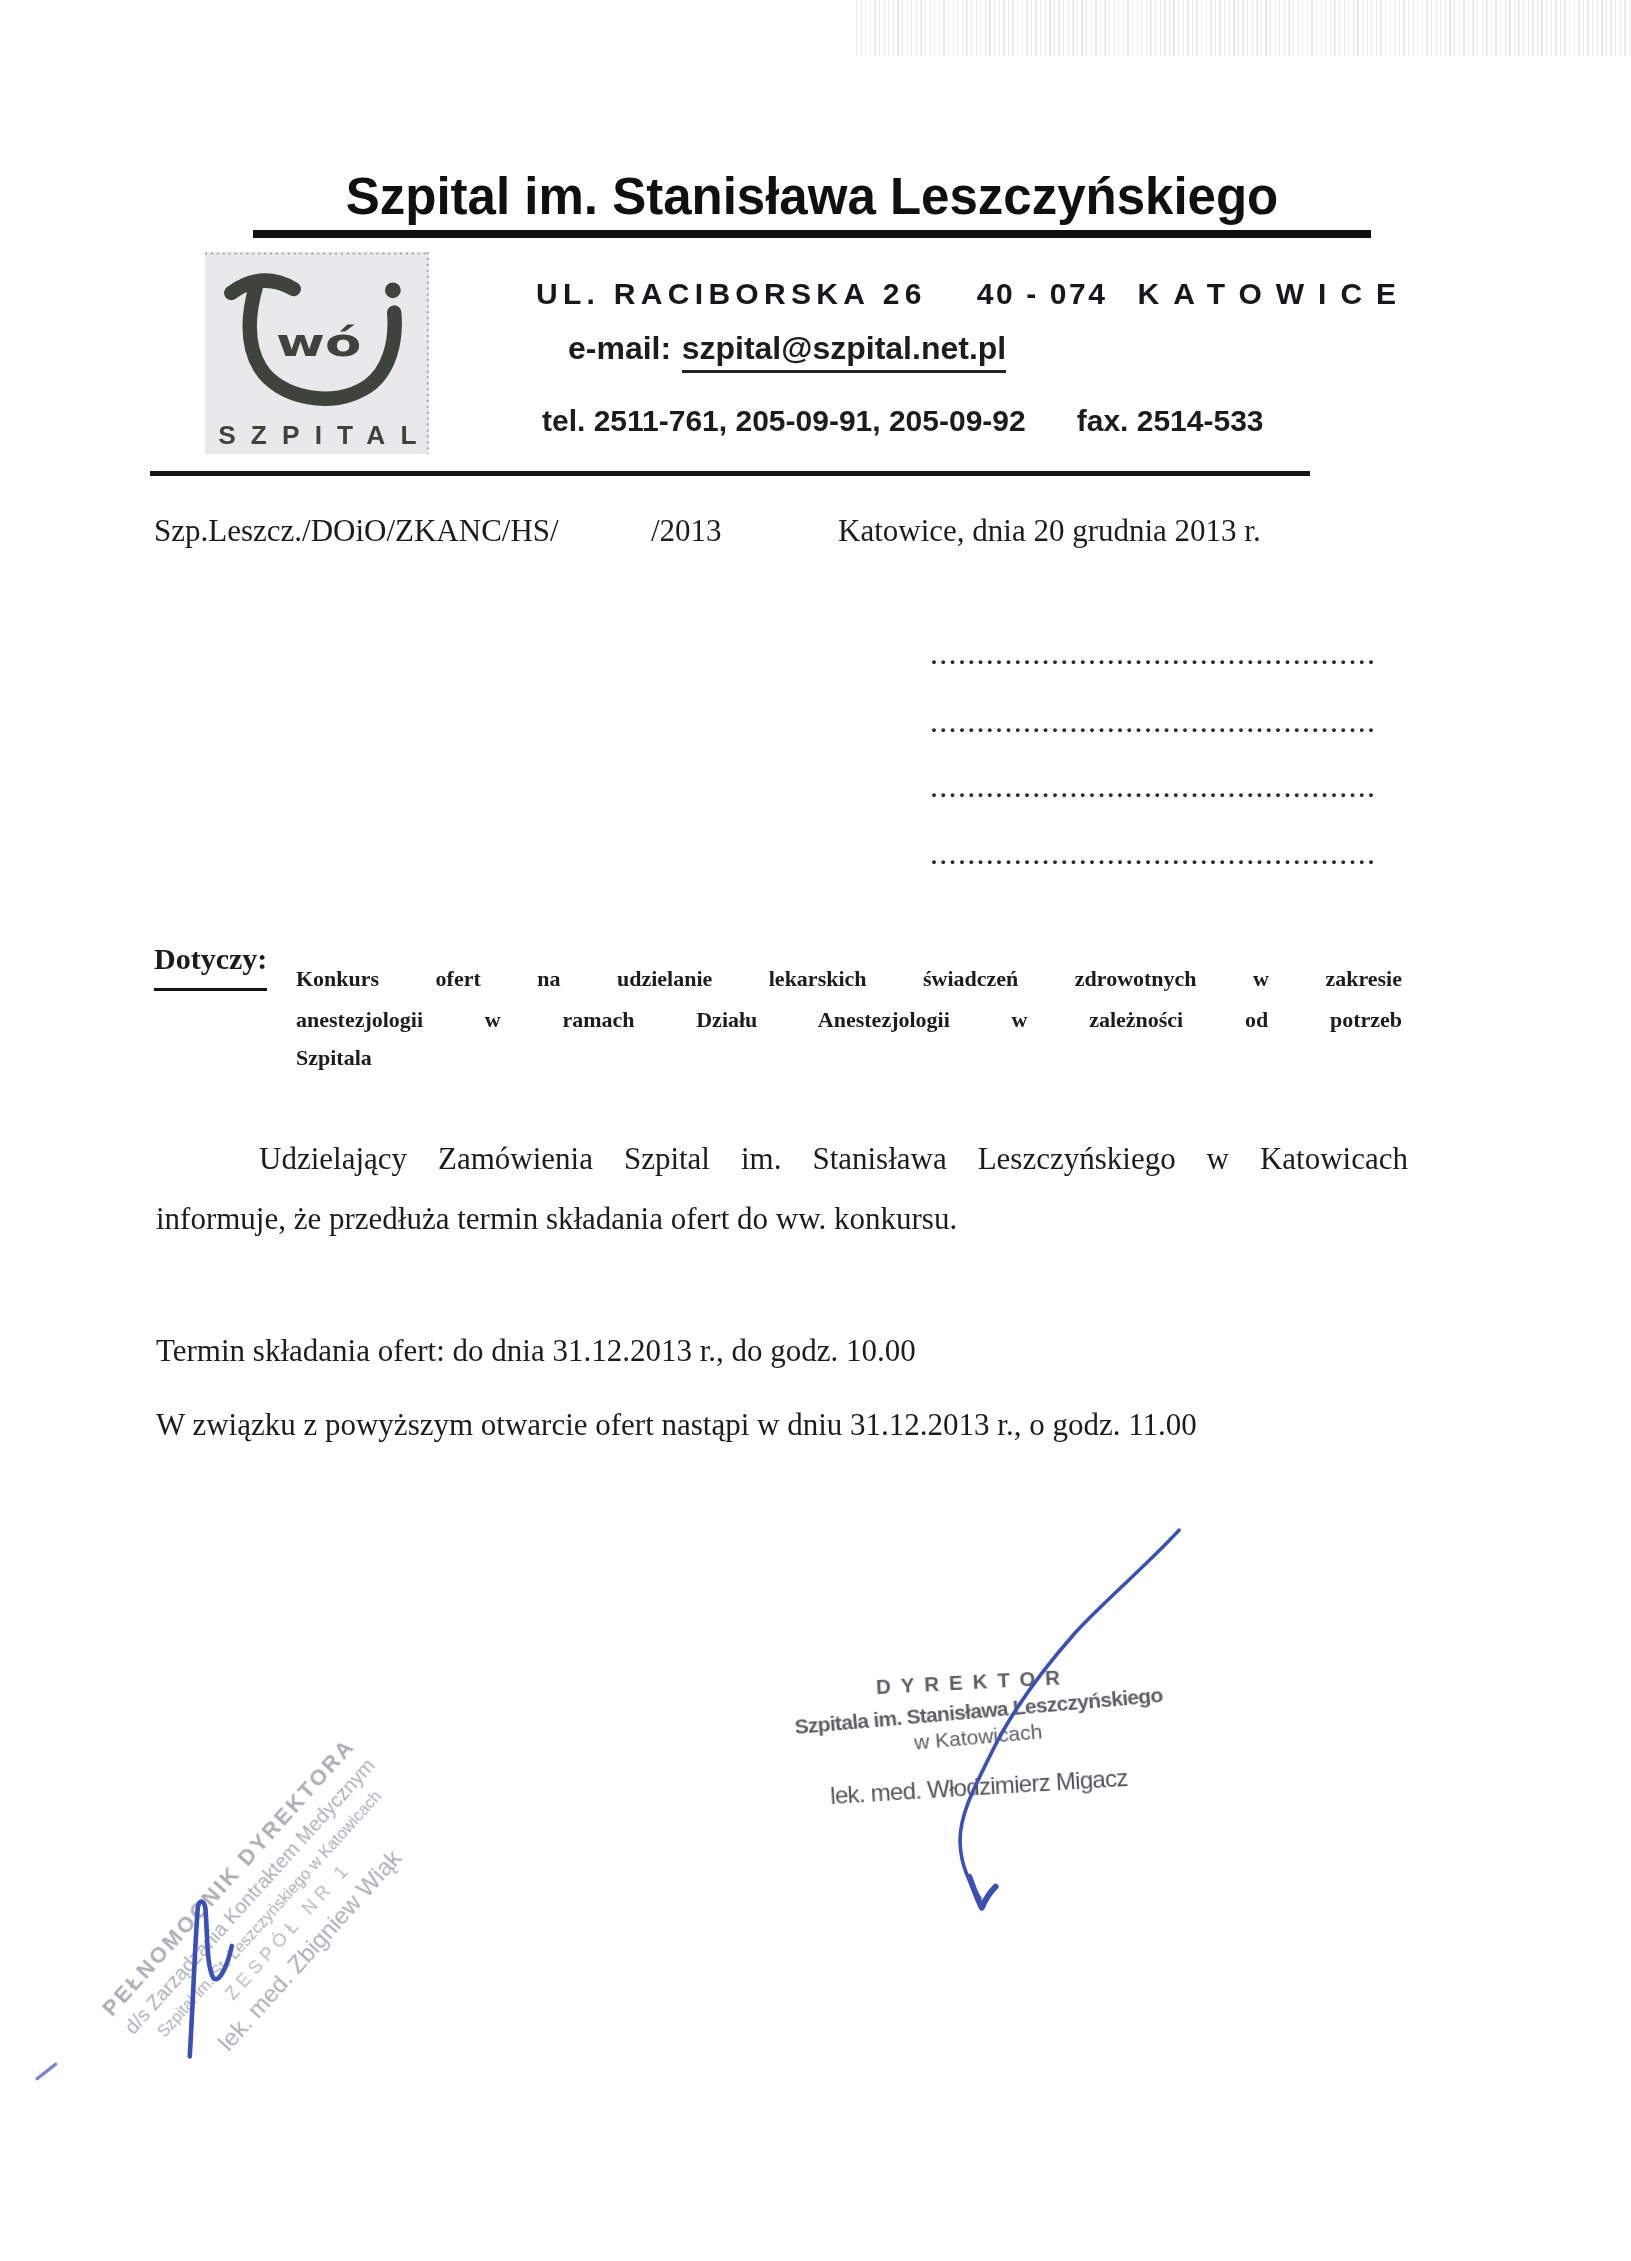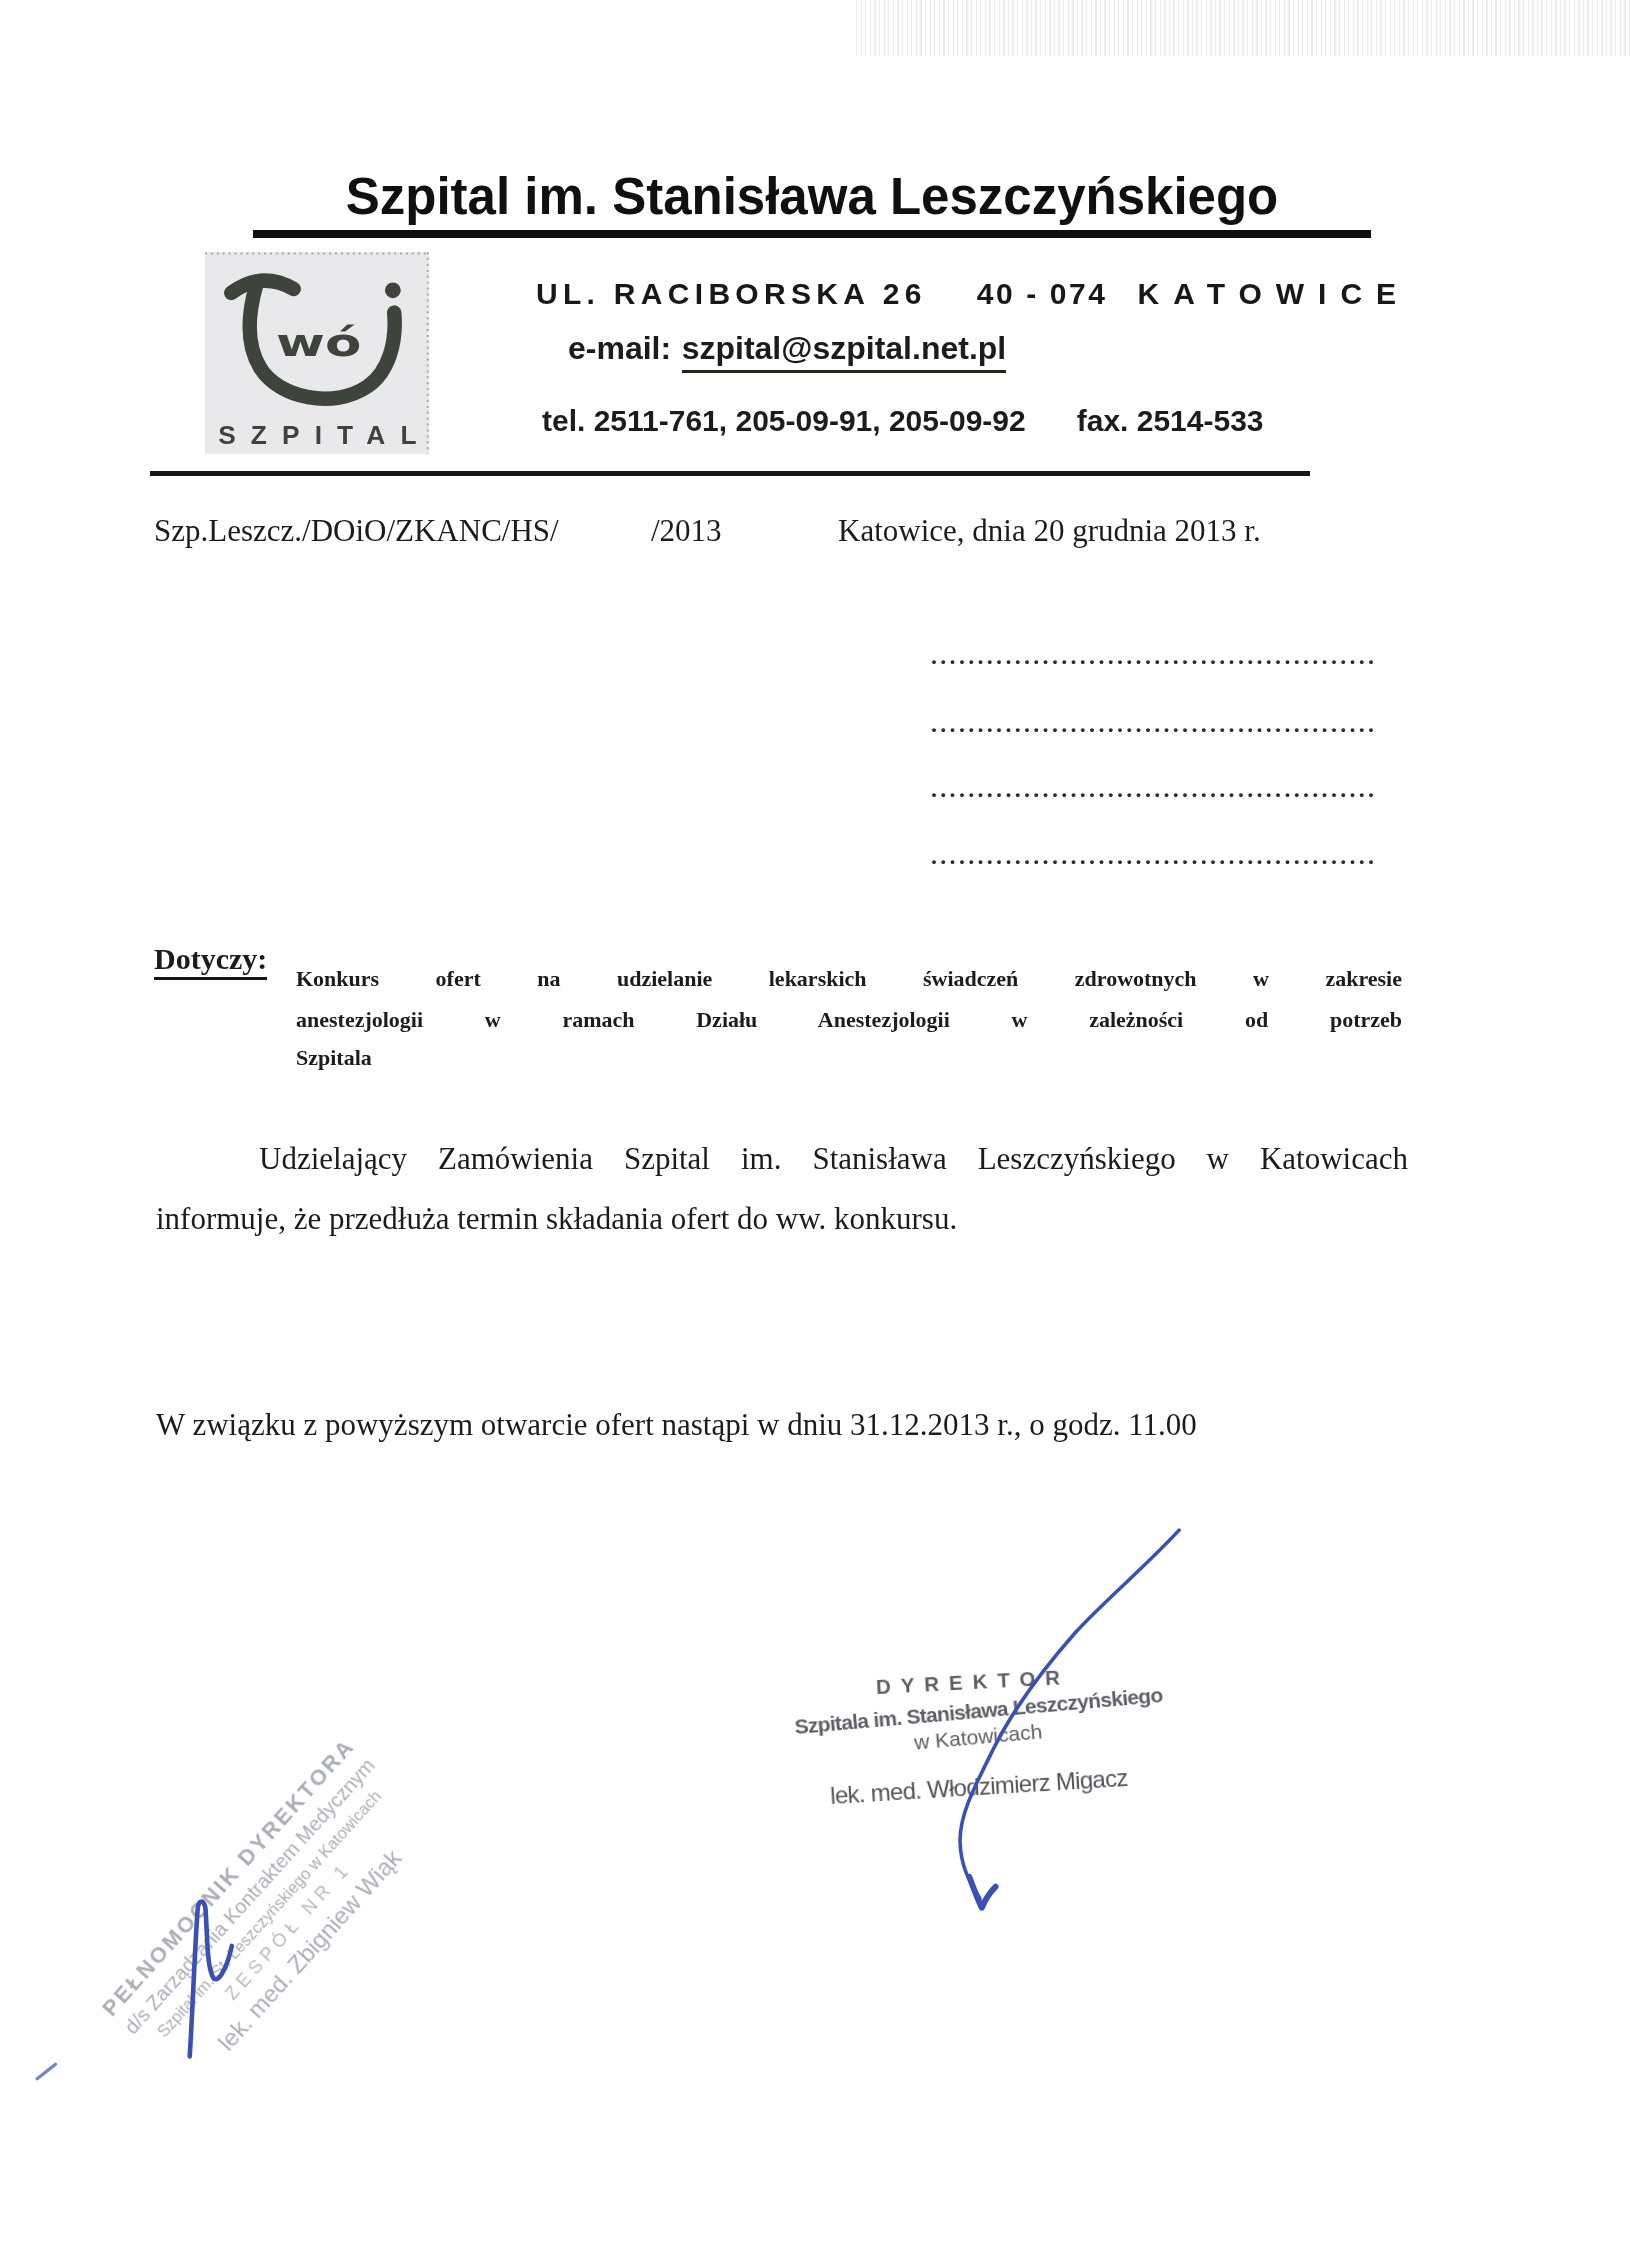--- a/index.html
+++ b/index.html
@@ -44,21 +44,21 @@
   .refyear{left:651px;top:513px;font-size:31px;}
   .refdate{left:838px;top:513px;font-size:31px;}
 
   
   .dotline{left:931px;width:455px;height:34px;font-size:24px;font-weight:bold;
     letter-spacing:3.3px;color:#2e2e2e;overflow:hidden;white-space:nowrap;}
   .dot1{top:643px;} .dot2{top:711px;} .dot3{top:776px;} .dot4{top:843px;}
 
   
   .subjlabel{left:154px;top:942px;font-size:30px;font-weight:bold;
-    border-bottom:3.3px solid #141414;padding-bottom:1px;white-space:nowrap;}
+    border-bottom:3.3px solid #141414;padding-bottom:12px;white-space:nowrap;}
   .sline{left:296px;width:1106px;font-size:22px;font-weight:bold;white-space:normal;margin-top:24px;}
   .s1{top:942px;} .s2{top:983px;} .s3{top:1021px;}
 
   
   .bline{font-size:31px;white-space:nowrap;}
   .jl{white-space:normal;text-align:justify;overflow:hidden;height:39px;}
   .jl::after{content:"";display:inline-block;width:100%;height:0;}
   .p1l1{left:259px;top:1141px;width:1149px;}
   .p1l2{left:156px;top:1201px;}
   .p2{left:156px;top:1333px;}
@@ -130,20 +130,21 @@
   <div class="abs dotline dot3">................................................</div>
   <div class="abs dotline dot4">................................................</div>
 
   <span class="abs subjlabel">Dotyczy:</span>
   <div class="abs sline s1 jl">Konkurs ofert na udzielanie lekarskich świadczeń zdrowotnych w zakresie</div>
   <div class="abs sline s2 jl">anestezjologii w ramach Działu Anestezjologii w zależności od potrzeb</div>
   <div class="abs bline p1l1 jl">Udzielający Zamówienia Szpital im. Stanisława Leszczyńskiego w Katowicach</div>
 
   <div class="abs sline s3">Szpitala</div>
   <div class="abs bline p1l2">informuje, że przedłuża termin składania ofert do ww. konkursu.</div>
+  <div class="abs bline p2">Termin składania ofert: do dnia 31.12.2013 r., do godz. 10.00</div>
   <div class="abs bline p3">W związku z powyższym otwarcie ofert nastąpi w dniu 31.12.2013 r., o godz. 11.00</div>
 
   <div class="abs stamp st1">DYREKTOR</div>
   <div class="abs stamp st2">Szpitala im. Stanisława Leszczyńskiego</div>
   <div class="abs stamp st3">w Katowicach</div>
   <div class="abs stamp st4">lek. med. Włodzimierz Migacz</div>
 
   <div class="abs corner">
     <div class="c1">PEŁNOMOCNIK DYREKTORA</div>
     <div class="c2">d/s Zarządzania Kontraktem Medycznym</div>

